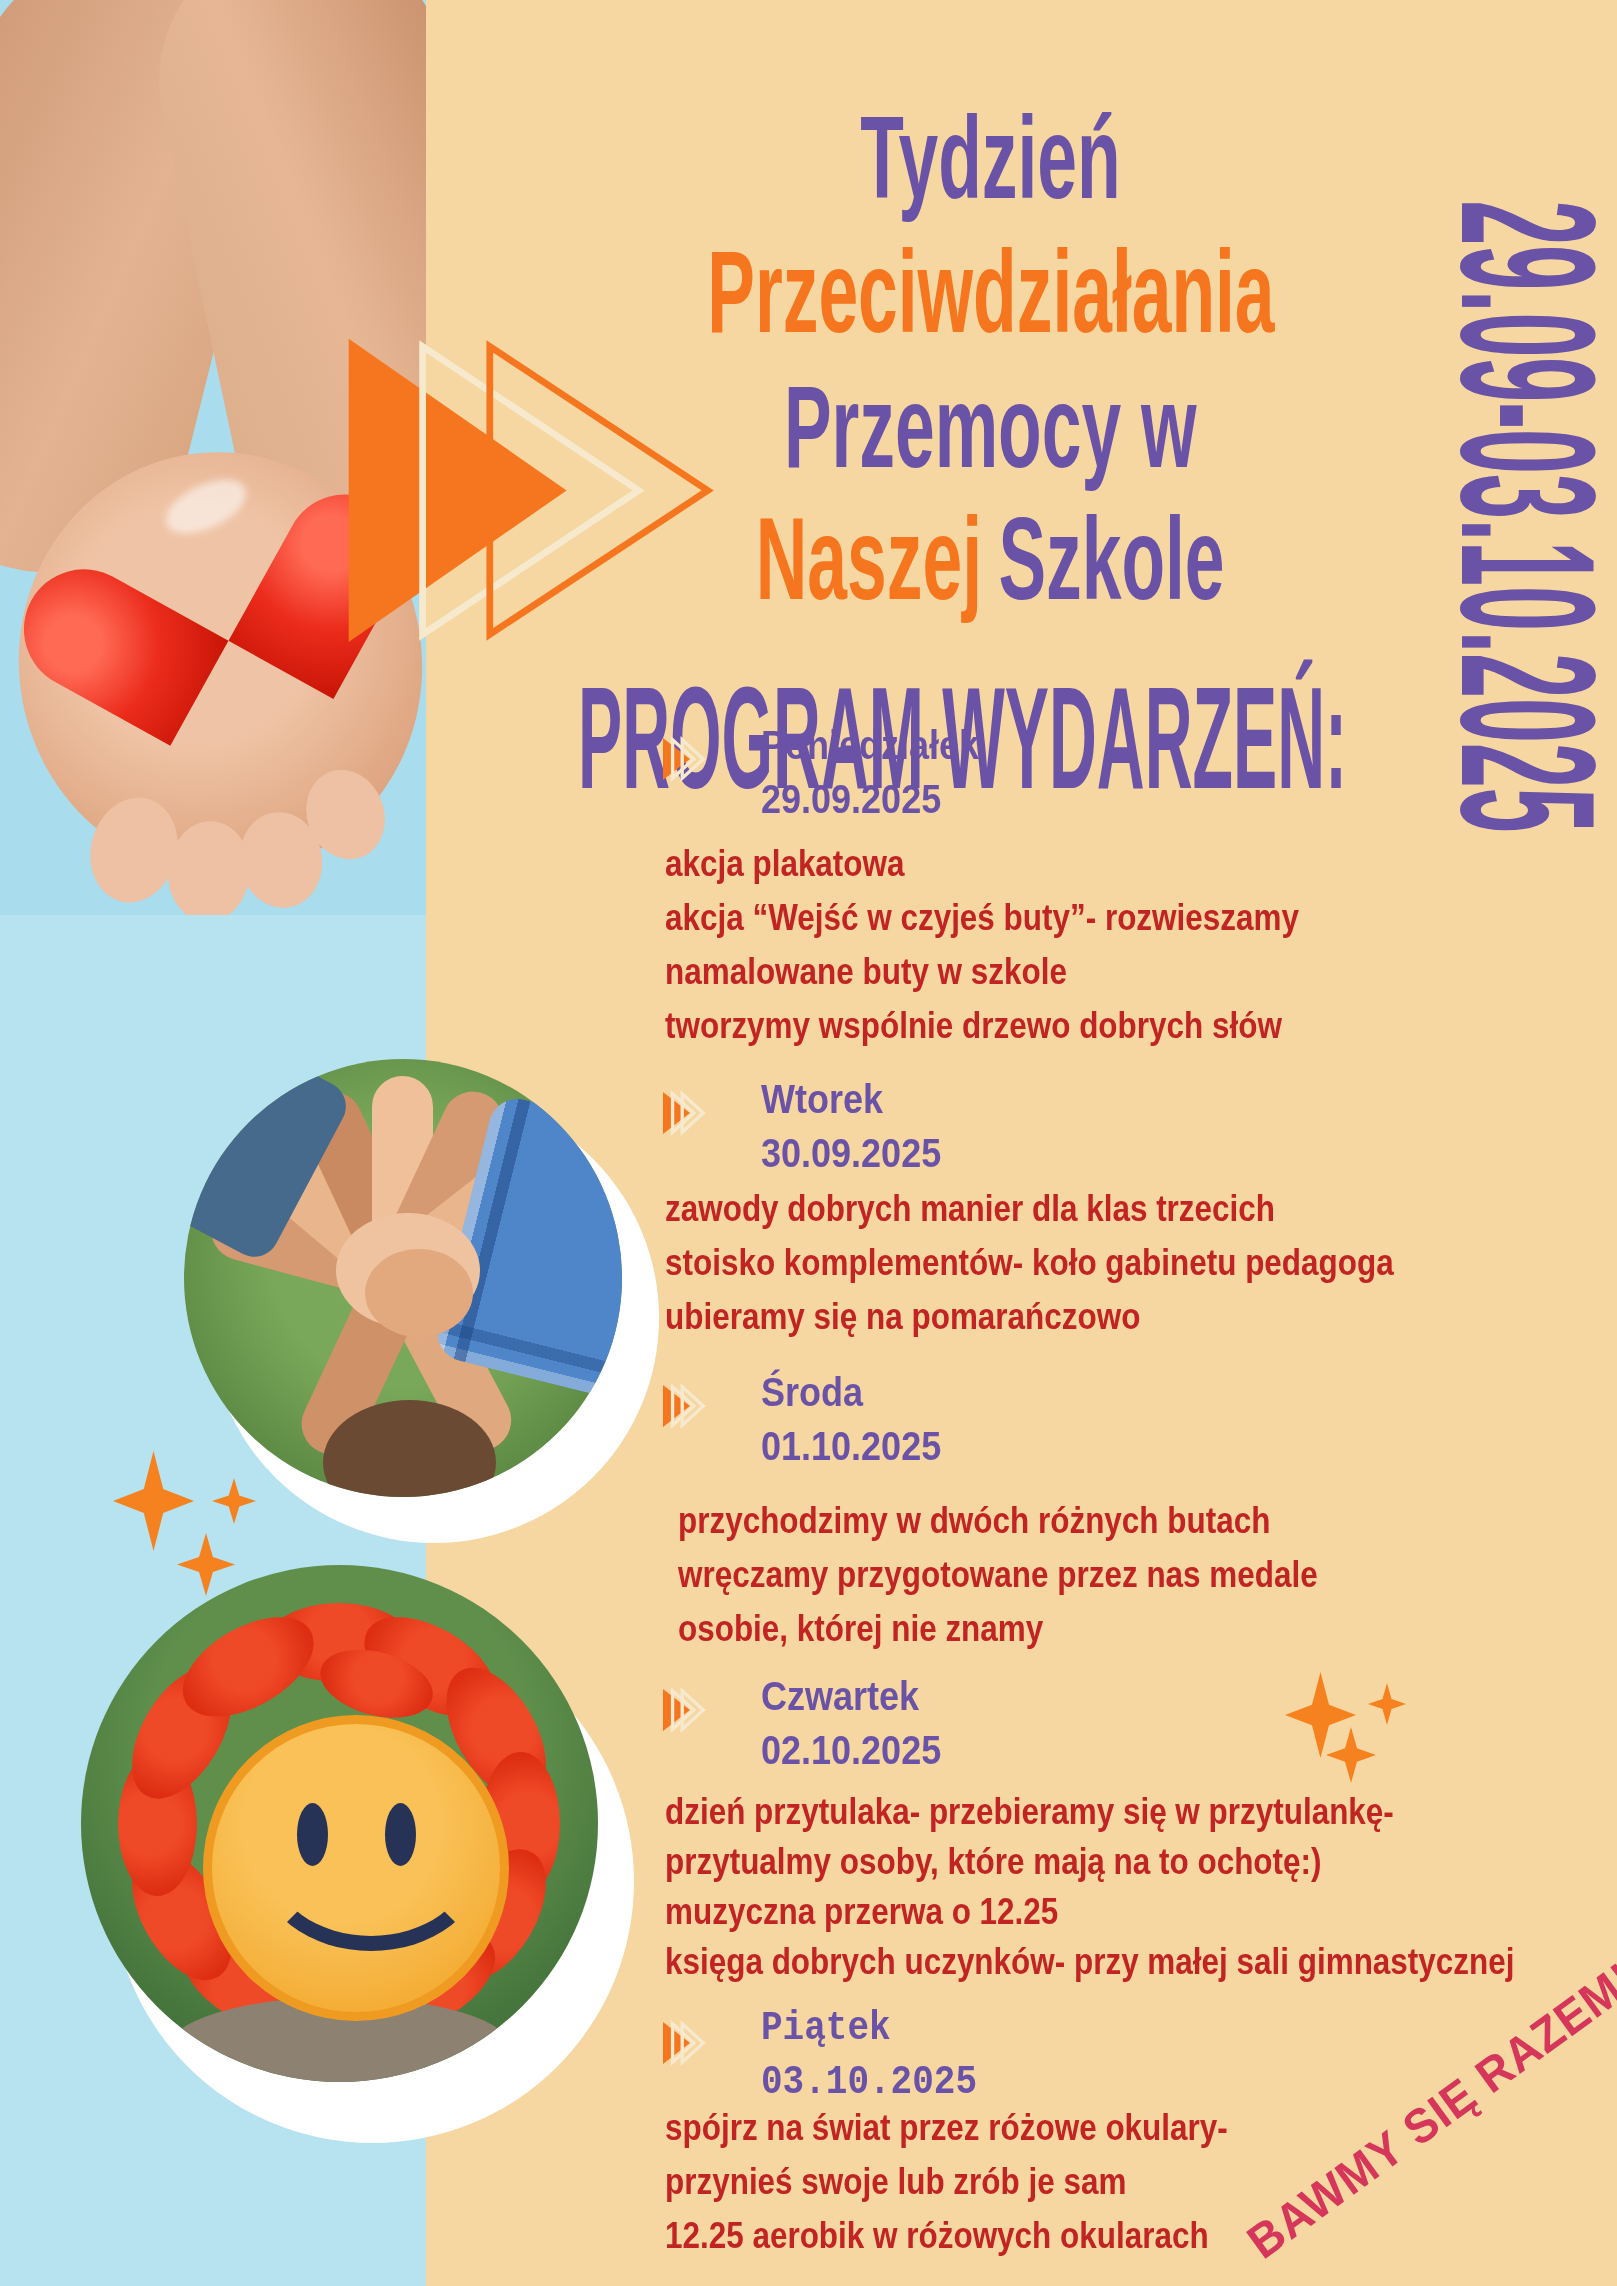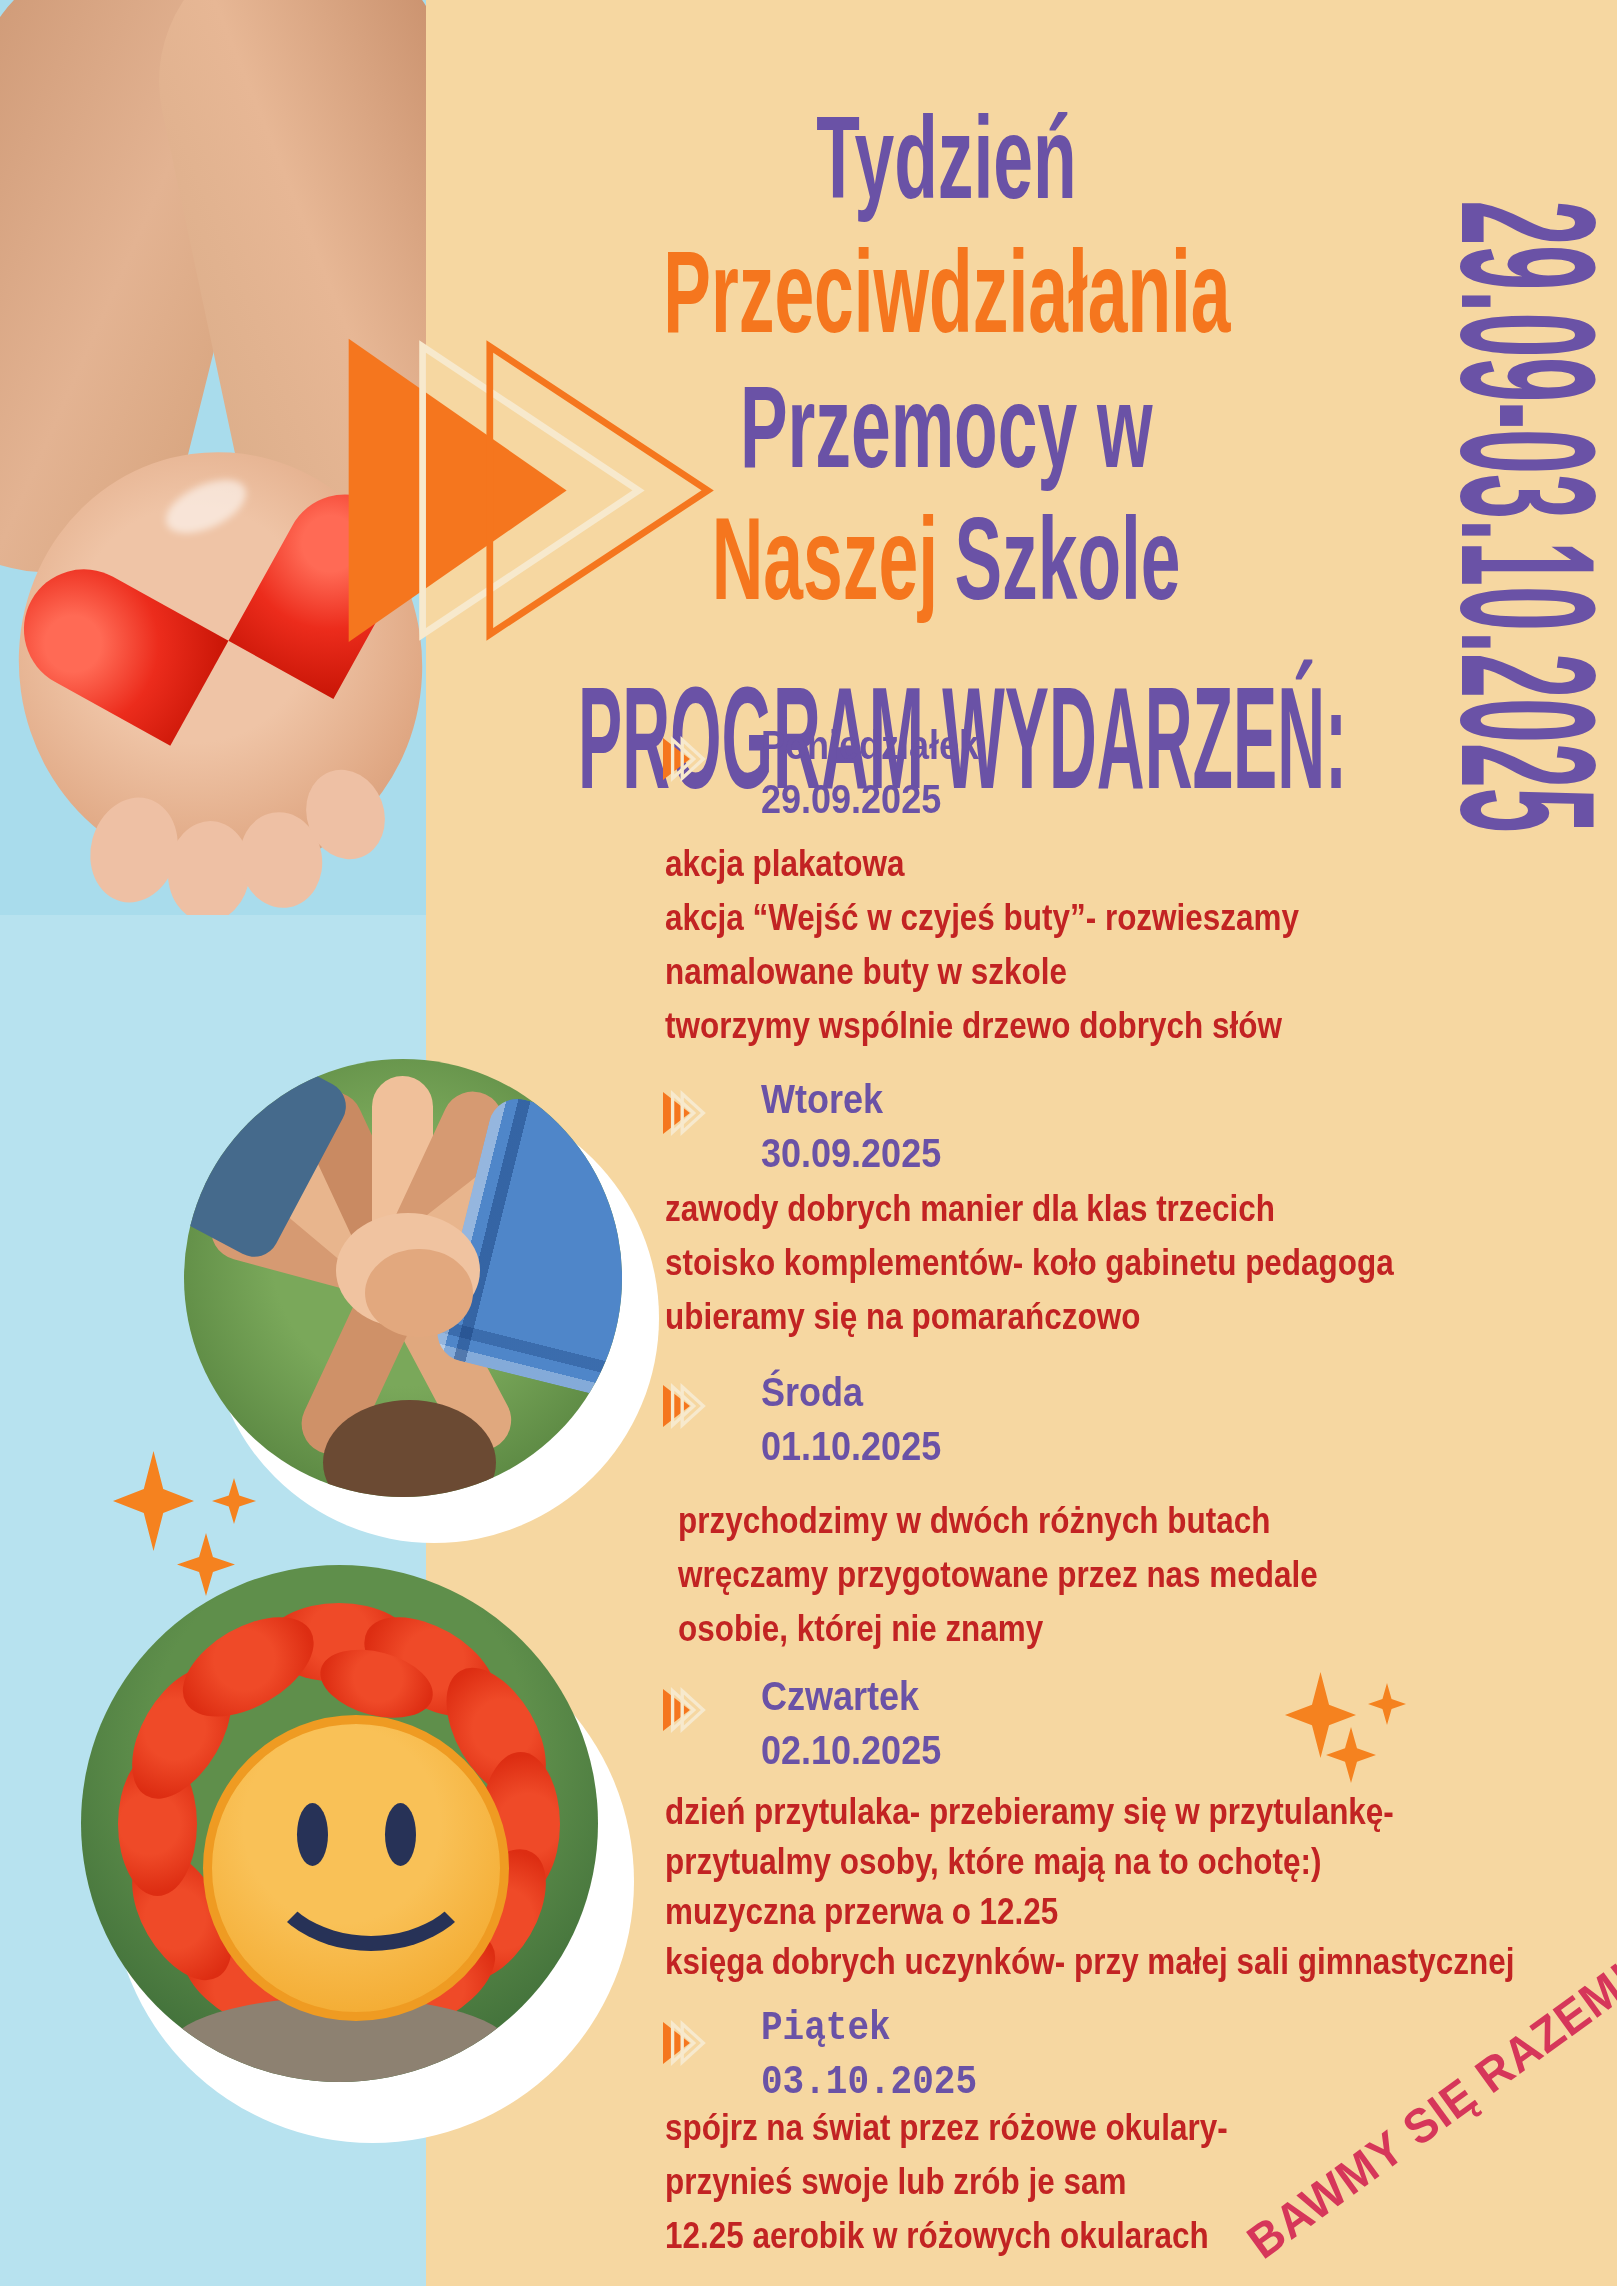--- a/index.html
+++ b/index.html
@@ -33,21 +33,21 @@
     background:radial-gradient(circle at 35% 30%,#ff6a55 0 18%,#ec2c1c 55%,#c81506);}
   #heart:before{left:120px;transform:rotate(45deg);transform-origin:0 100%;}
   #heart:after{left:0;transform:rotate(-45deg);transform-origin:100% 100%;}
   #heart-shine{left:163px;top:485px;width:86px;height:43px;border-radius:50%;background:rgba(255,255,255,.55);
     transform:rotate(-25deg);filter:blur(3.8px);}
 
   
   #big-arrow{left:341px;top:325px;width:384px;height:327px;}
 
   
-  .t-line{left:572px;width:749px;height:144px;display:flex;justify-content:center;align-items:center;}
+  .t-line{left:616px;width:749px;height:144px;display:flex;justify-content:center;align-items:center;}
   .t-line>span{display:inline-block;transform:scaleX(0.61);white-space:nowrap;
     font-size:117px;font-weight:bold;letter-spacing:0px;}
   #title-1{top:85px;}  #title-2{top:219px;}  #title-3{top:354px;}  #title-4{top:486px;}
   .purple{color:#6a52a6;} .orange{color:#f5761e;}
   #title-4 .sp1{margin-right:27px;}
 
   
   #program-heading{left:578px;top:667px;font-size:144px;font-weight:bold;color:#6a52a6;
     transform:scaleX(0.46);transform-origin:left top;white-space:nowrap;line-height:1;}
 

